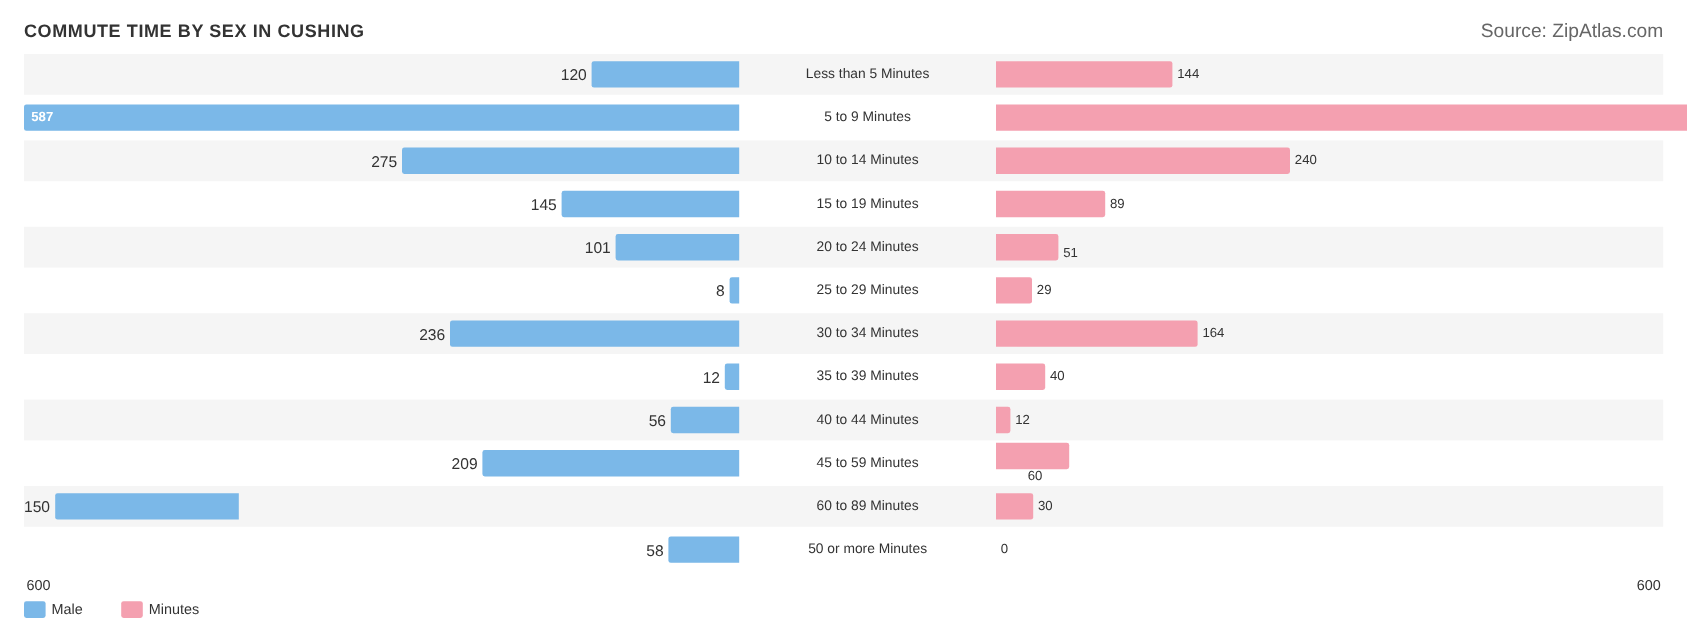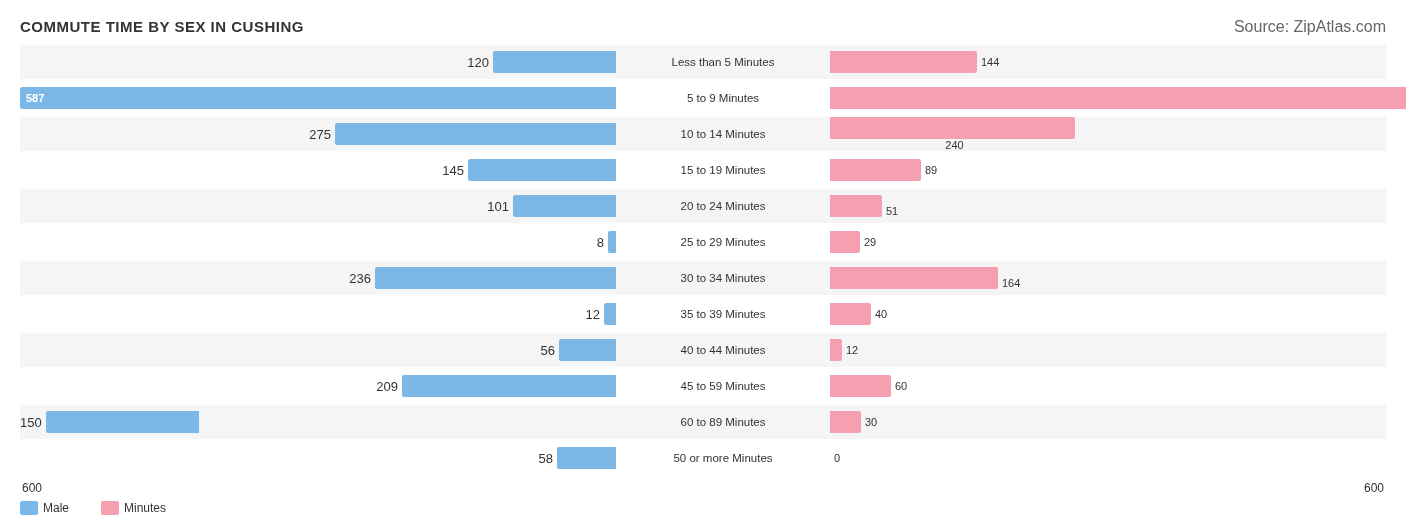--- a/index.html
+++ b/index.html
@@ -191,21 +191,21 @@
       </div>
       <div class="row">
         <div class="left-section">
           <div style="display: flex; align-items: center; justify-content: flex-end; width: 100%;">
             <span class="val-left">275</span>
             <div class="bar-male" style="width: 281px;"></div>
           </div>
         </div>
         <div class="label-cell">10 to 14 Minutes</div>
         <div class="right-section">
-          <div style="display: flex; align-items: center; flex-direction: column;">
+          <div style="display: flex; align-items: center;">
             <div class="bar-female" style="width: 245px;"></div>
             <span class="val-right">240</span>
           </div>
         </div>
       </div>
       <div class="row">
         <div class="left-section">
           <div style="display: flex; align-items: center; justify-content: flex-end; width: 100%;">
             <span class="val-left">145</span>
             <div class="bar-male" style="width: 148px;"></div>
@@ -251,21 +251,21 @@
       </div>
       <div class="row">
         <div class="left-section">
           <div style="display: flex; align-items: center; justify-content: flex-end; width: 100%;">
             <span class="val-left">236</span>
             <div class="bar-male" style="width: 241px;"></div>
           </div>
         </div>
         <div class="label-cell">30 to 34 Minutes</div>
         <div class="right-section">
-          <div style="display: flex; align-items: flex-end;">
+          <div style="display: flex; align-items: center;">
             <div class="bar-female" style="width: 168px;"></div>
             <span class="val-right">164</span>
           </div>
         </div>
       </div>
       <div class="row">
         <div class="left-section">
           <div style="display: flex; align-items: center; justify-content: flex-end; width: 100%;">
             <span class="val-left">12</span>
             <div class="bar-male" style="width: 12px;"></div>
@@ -296,21 +296,21 @@
       </div>
       <div class="row">
         <div class="left-section">
           <div style="display: flex; align-items: center; justify-content: flex-end; width: 100%;">
             <span class="val-left">209</span>
             <div class="bar-male" style="width: 214px;"></div>
           </div>
         </div>
         <div class="label-cell">45 to 59 Minutes</div>
         <div class="right-section">
-          <div style="display: flex; align-items: center;">
+          <div style="display: flex; align-items: center; flex-direction: column;">
             <div class="bar-female" style="width: 61px;"></div>
             <span class="val-right">60</span>
           </div>
         </div>
       </div>
       <div class="row">
         <div class="left-section">
           <div style="display: flex; align-items: center; width: 100%;">
             <span class="val-left">150</span>
             <div class="bar-male" style="width: 153px;"></div>

